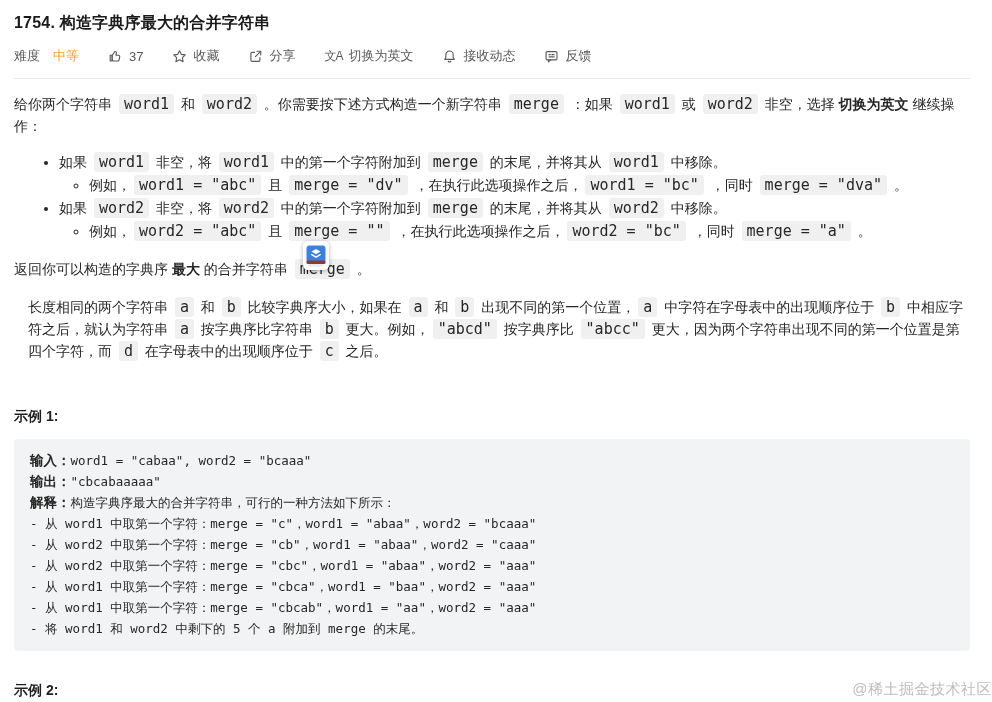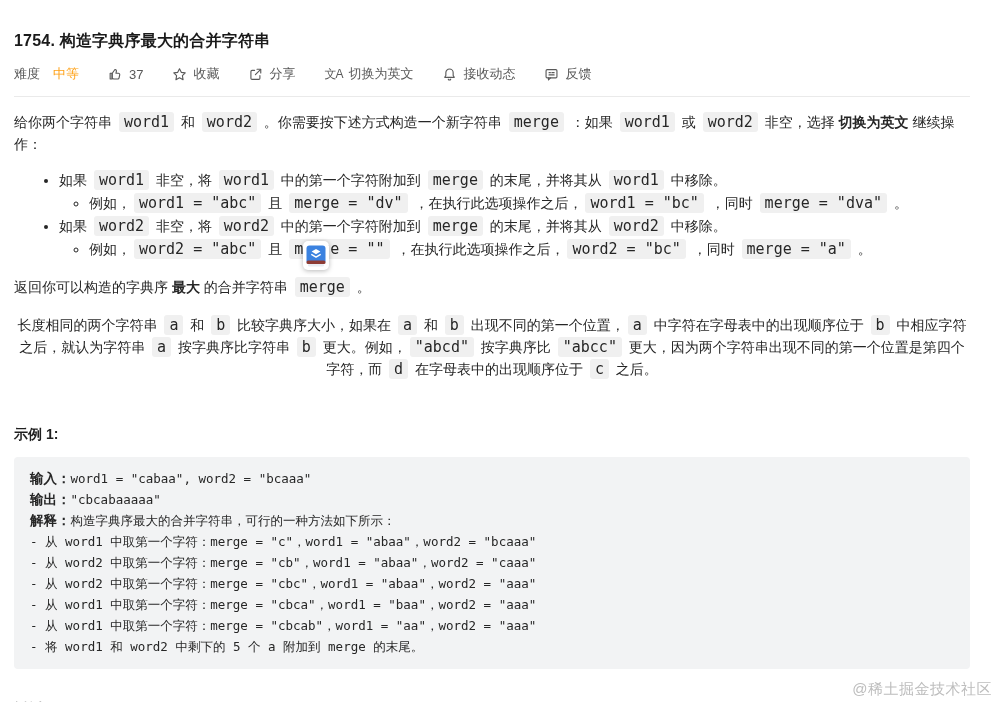--- a/index.html
+++ b/index.html
@@ -4,35 +4,35 @@
 <style>
   html,body{margin:0;padding:0;}
   body{
     width:992px;height:702px;background:#fff;overflow:hidden;position:relative;
     font-family:"Liberation Sans","DejaVu Sans",sans-serif;color:#262626;
     -webkit-font-smoothing:antialiased;
   }
   .page{box-sizing:border-box;height:100%;padding:0 22px 0 14px;position:relative;}
 
   
-  .title{font-size:16px;font-weight:bold;color:#1a1a1a;margin:0;padding-top:31px;letter-spacing:.2px;}
+  .title{font-size:16px;font-weight:bold;color:#1a1a1a;margin:0;padding-top:13px;letter-spacing:.2px;}
   .toolbar{display:flex;align-items:center;margin-top:13px;padding-bottom:13px;border-bottom:1px solid #eaeaea;
            font-size:13px;color:#595959;}
   .tb-group{display:flex;align-items:center;margin-right:29px;}
   .tb-item{display:flex;align-items:center;gap:6px;margin-right:29px;cursor:pointer;white-space:nowrap;}
   .difficulty-label{margin-right:13px;}
   .difficulty-value{font-weight:normal;}
   .icon{display:block;flex:none;}
   .translate-glyph{font-size:12px;letter-spacing:-1px;color:#595959;}
 
   
   .desc{font-size:14px;line-height:22px;color:#262626;}
   .desc p{margin:14px 0;}
   .desc .p-return{margin:16px 0;}
-  .desc .p-lexico{margin:16px 0 0 0;text-align:center;}
+  .desc .p-lexico{margin:16px 0 0 14px;}
   code.ic{
     font-family:"DejaVu Sans Mono","Liberation Mono",monospace;font-size:15px;
     background:#f0f0f0;border-radius:3px;padding:1px 5px;margin:0 3px;color:#262626;white-space:nowrap;
   }
   ul.main-list{margin:13px 0;padding-left:41px;}
   ul.main-list>li{margin:1px 4px;}
   ul.sub-list{list-style:circle;padding-left:30px;margin:1px 0;}
 
   
   .example-heading{font-size:14px;font-weight:bold;margin:0;color:#1f1f1f;}

